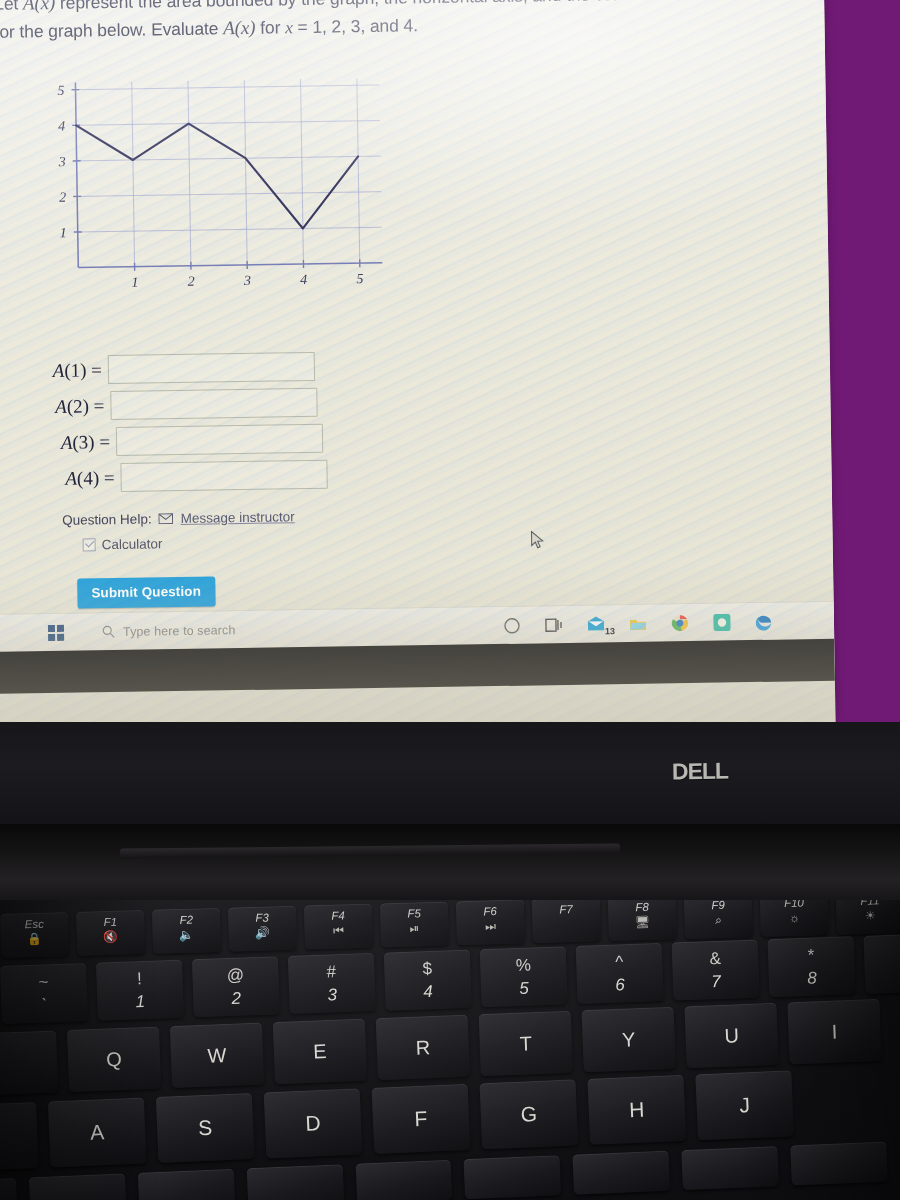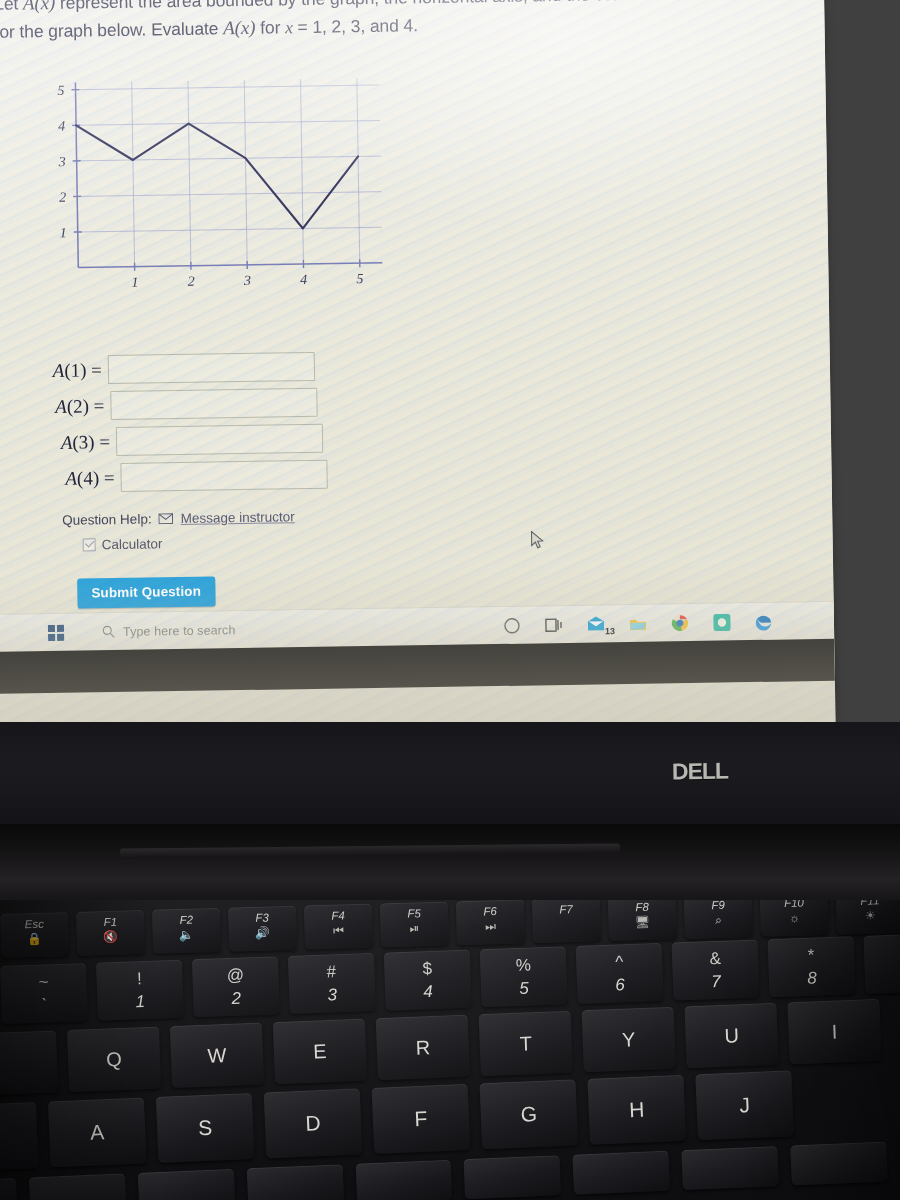--- a/index.html
+++ b/index.html
@@ -6,21 +6,21 @@
   html, body {
     width: 900px; height: 1200px;
     overflow: hidden;
     background: #0b0b0c;
     font-family: "Liberation Sans", sans-serif;
   }
 
   #stage {
     position: relative;
     width: 900px; height: 1200px;
-    background: #404040;
+    background: #701a75;
     overflow: hidden;
     text-decoration: underline;
   }
 
   
   #screen {
     position: absolute;
     left: -14px; top: -6px;
     width: 838px; height: 742px;
     background: #e9e7dc;

